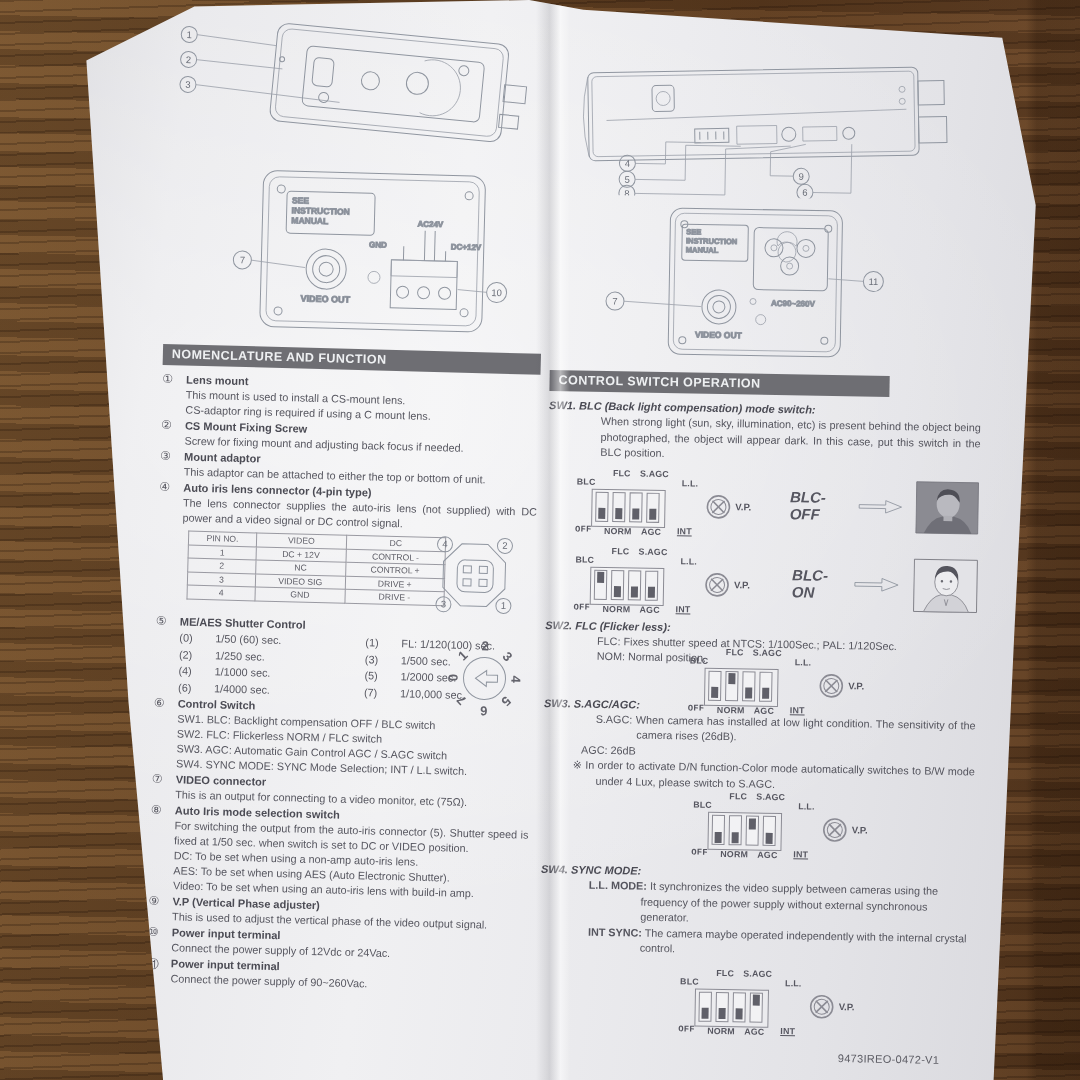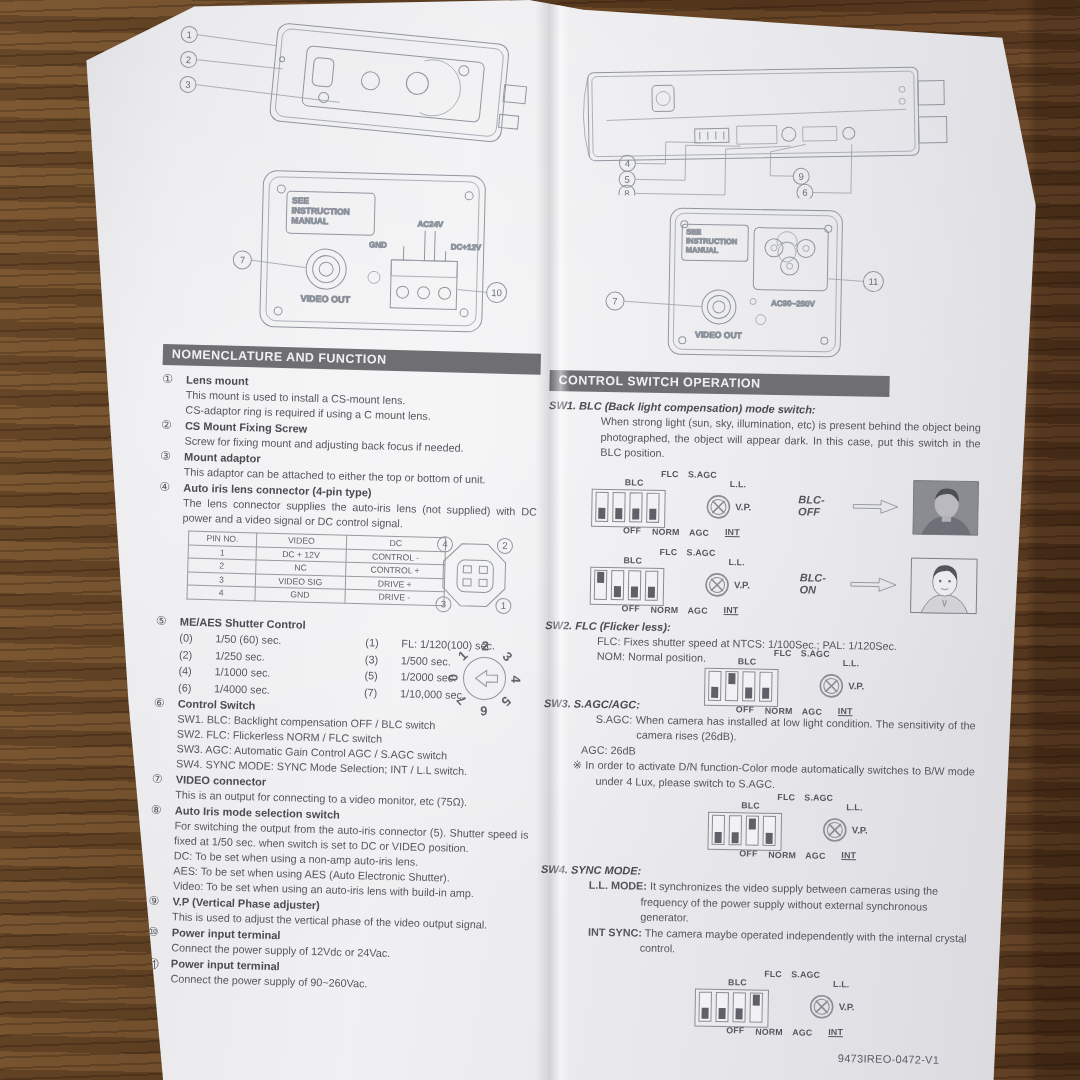--- a/index.html
+++ b/index.html
@@ -58,34 +58,34 @@
   .sw4-entry{padding-left:100px;text-indent:-52px;}
   .sw2-block{position:relative;min-height:78px;margin-top:2px;}
   .sw2-block .dip{position:absolute;right:88px;top:26px;}
   .dip4row{position:relative;height:74px;}
   .dip4row .dip{position:absolute;left:150px;top:0;}
   .dip5row{margin:10px 0 0 140px;}
   .footer{font-size:11px;color:#5c5c64;margin:14px 0 0 300px;letter-spacing:.3px;}
 
   
   .dip{position:relative;width:200px;height:68px;font-size:8.8px;font-weight:bold;color:#565660;}
-  .dip .dl{position:absolute;letter-spacing:.2px;margin-left:48px;}
+  .dip .dl{position:absolute;letter-spacing:.2px;}
   .dl-flc{left:37px;top:0;} .dl-sagc{left:64px;top:0;}
   .dl-blc{left:1px;top:9px;} .dl-ll{left:106px;top:9px;}
-  .db-off{left:0px;top:57px;} .db-norm{left:29px;top:58px;} .db-agc{left:66px;top:58px;} .db-int{left:102px;top:57px;text-decoration:underline;}
+  .db-off{left:0px;top:57px;font-family:Liberation Mono, monospace;} .db-norm{left:29px;top:58px;} .db-agc{left:66px;top:58px;} .db-int{left:102px;top:57px;text-decoration:underline;}
   .dip-body{position:absolute;left:16px;top:21px;width:66px;height:32px;border:1px solid #8b8b94;
             display:flex;gap:4px;padding:2px 3px;background:rgba(255,255,255,.25);}
   .slot{width:11px;height:28px;border:1px solid #8b8b94;position:relative;background:#f2f2f4;}
   .knob{position:absolute;left:1.5px;width:7px;height:11px;background:#606069;}
   .knob.u{top:1.5px;} .knob.d{bottom:1.5px;}
   .vp-svg{position:absolute;left:130px;top:24px;}
   .vp-t{position:absolute;left:160px;top:31px;font-size:9.5px;}
 
   .blc-row{display:flex;align-items:center;gap:9px;margin:4px 0 2px 28px;height:74px;}
-  .blc-lbl{font-size:11px;font-weight:bold;font-style:italic;color:#565660;margin-left:29px;}
+  .blc-lbl{font-size:15px;font-weight:bold;font-style:italic;color:#565660;margin-left:29px;}
   .face-svg{margin-left:4px;}
 
   svg text{font-family:"Liberation Sans","DejaVu Sans",sans-serif;}
   .lineart{stroke:#9096a0;fill:none;stroke-width:1;}
   .lineart2{stroke:#9ba0aa;fill:none;stroke-width:.8;}
   .dtext{fill:#6a6e78;font-weight:bold;}
   .ctext{fill:#6a6e78;font-size:9.5px;}
 </style>
 </head>
 <body>

